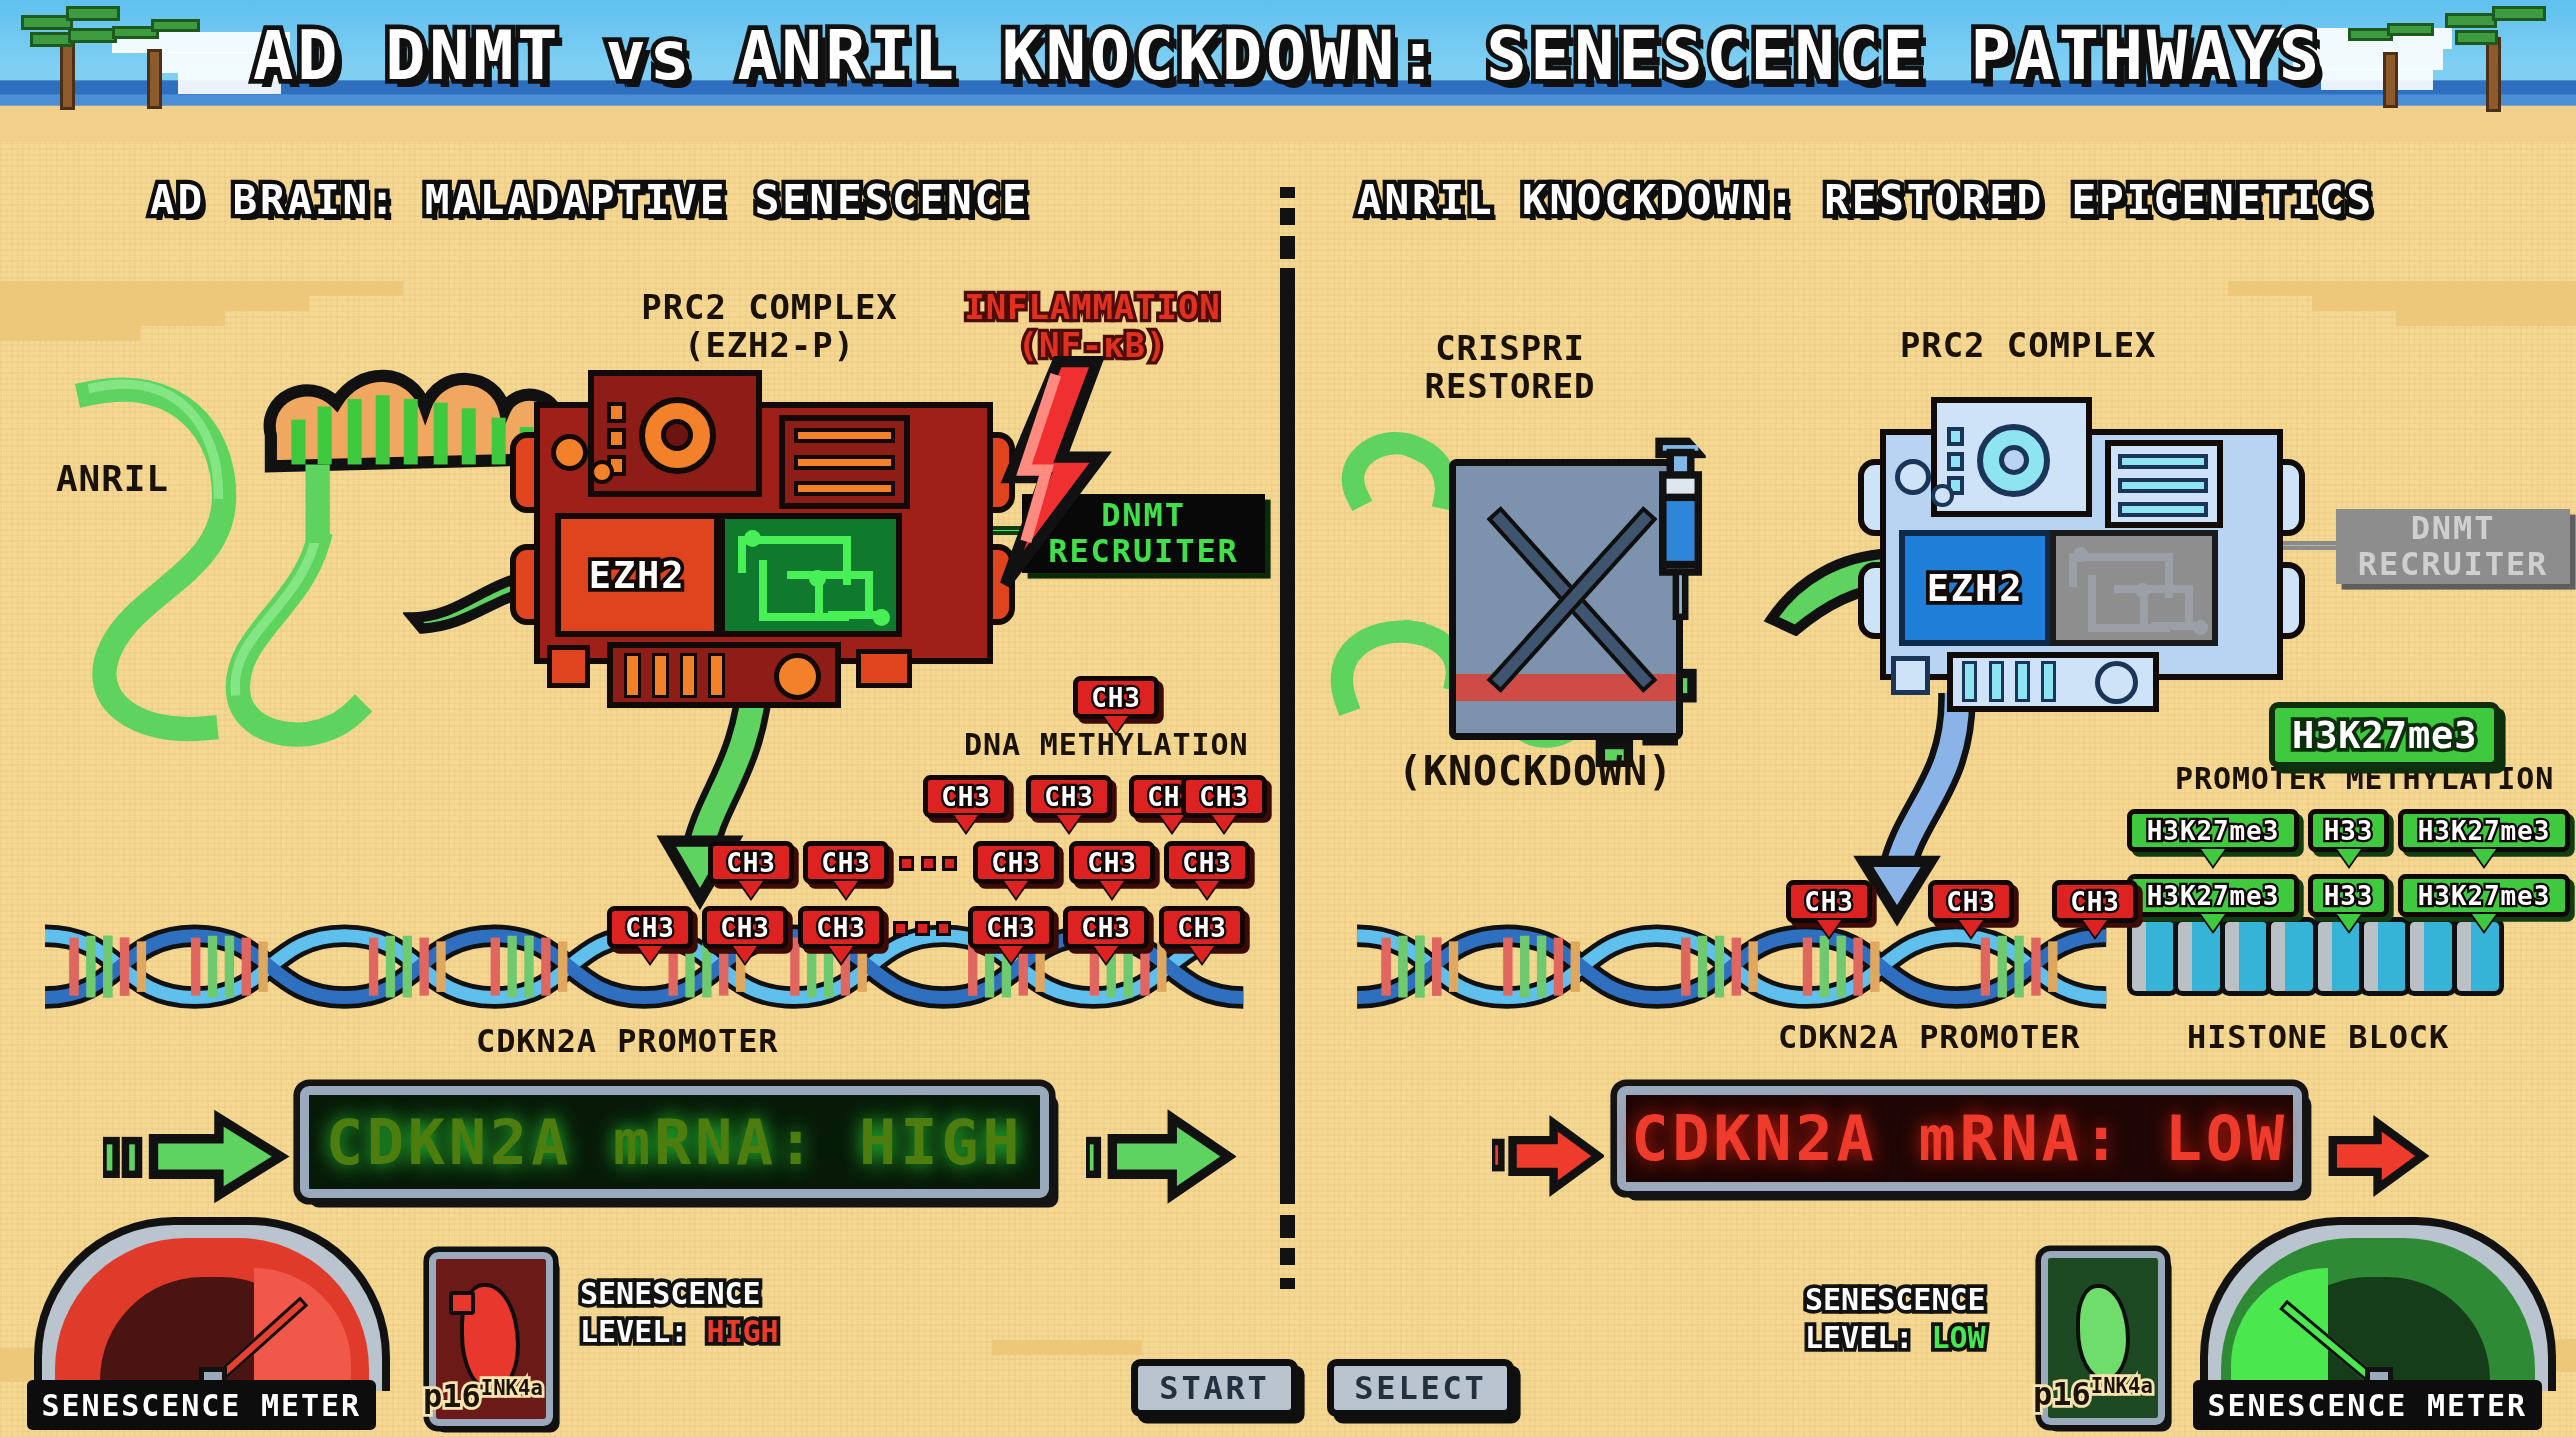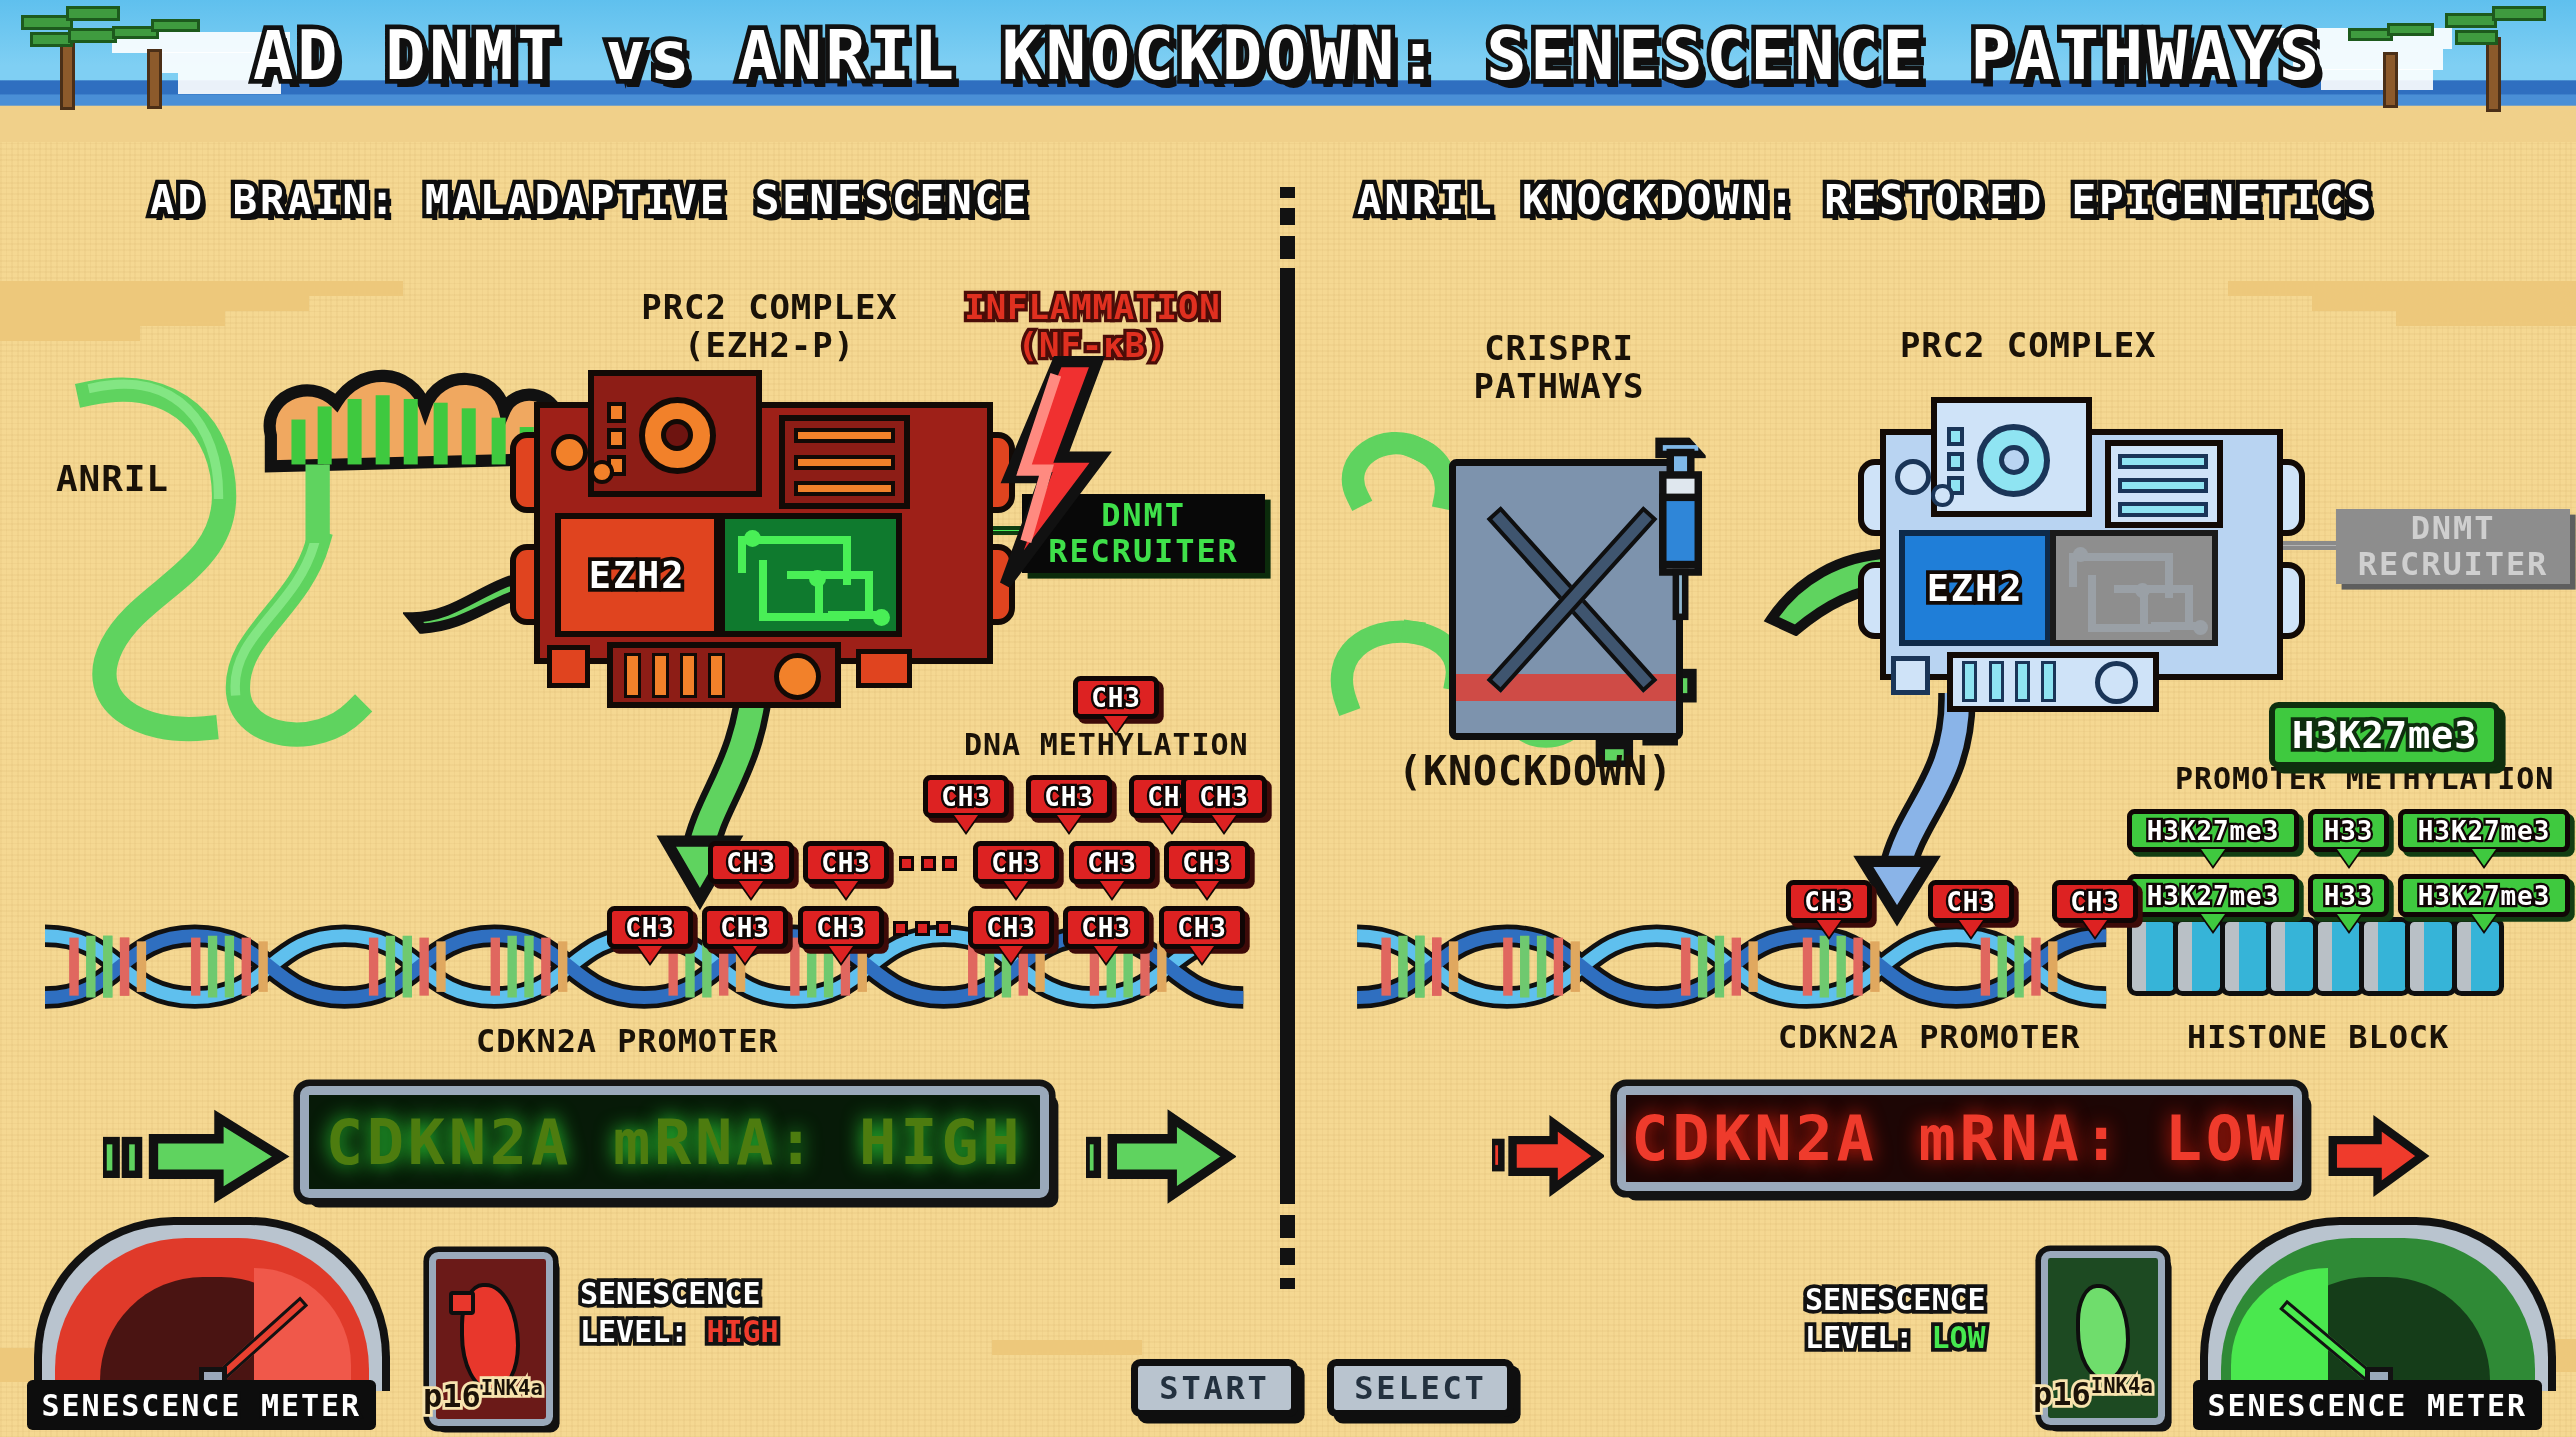--- a/index.html
+++ b/index.html
@@ -464,23 +464,23 @@
     <div class="p16blob" style="left:13px;top:32px;width:26px;height:24px;background:#e8372c;border-radius:3.7px;"></div>
   </div>
   <div class="p16label" style="left:423px;top:1376px;">
     <span>p16</span><sup>INK4a</sup>
   </div>
   <div class="senlvl" style="left:580px;top:1275px;">
     <div>SENESCENCE</div>
     <div><span>LEVEL: </span><b class="hi">HIGH</b></div>
   </div>
 
-  <div class="lbl" style="left:1409px;top:329px;width:300px;font-size:34px;">
+  <div class="lbl" style="left:1360px;top:329px;width:300px;font-size:34px;">
     <div>CRISPRI</div>
-    <div>PATHWAYS</div>
+    <div>RESTORED</div>
   </div>
 
   <div class="crispr" style="left:1449px;top:459px;width:234px;height:300px;">
     <div class="crbox" style="left:0;top:0;width:234px;height:281px;"></div>
     <div class="xbar" style="left:5.6px;top:131px;width:234px;transform:rotate(48deg);"></div>
     <div class="xbar" style="left:5.6px;top:131px;width:234px;transform:rotate(-48deg);"></div>
   </div>
 
   <div class="syr" style="left:1610px;top:431px;z-index:9;">
     <svg width="140" height="197" viewBox="0 0 150 210">

